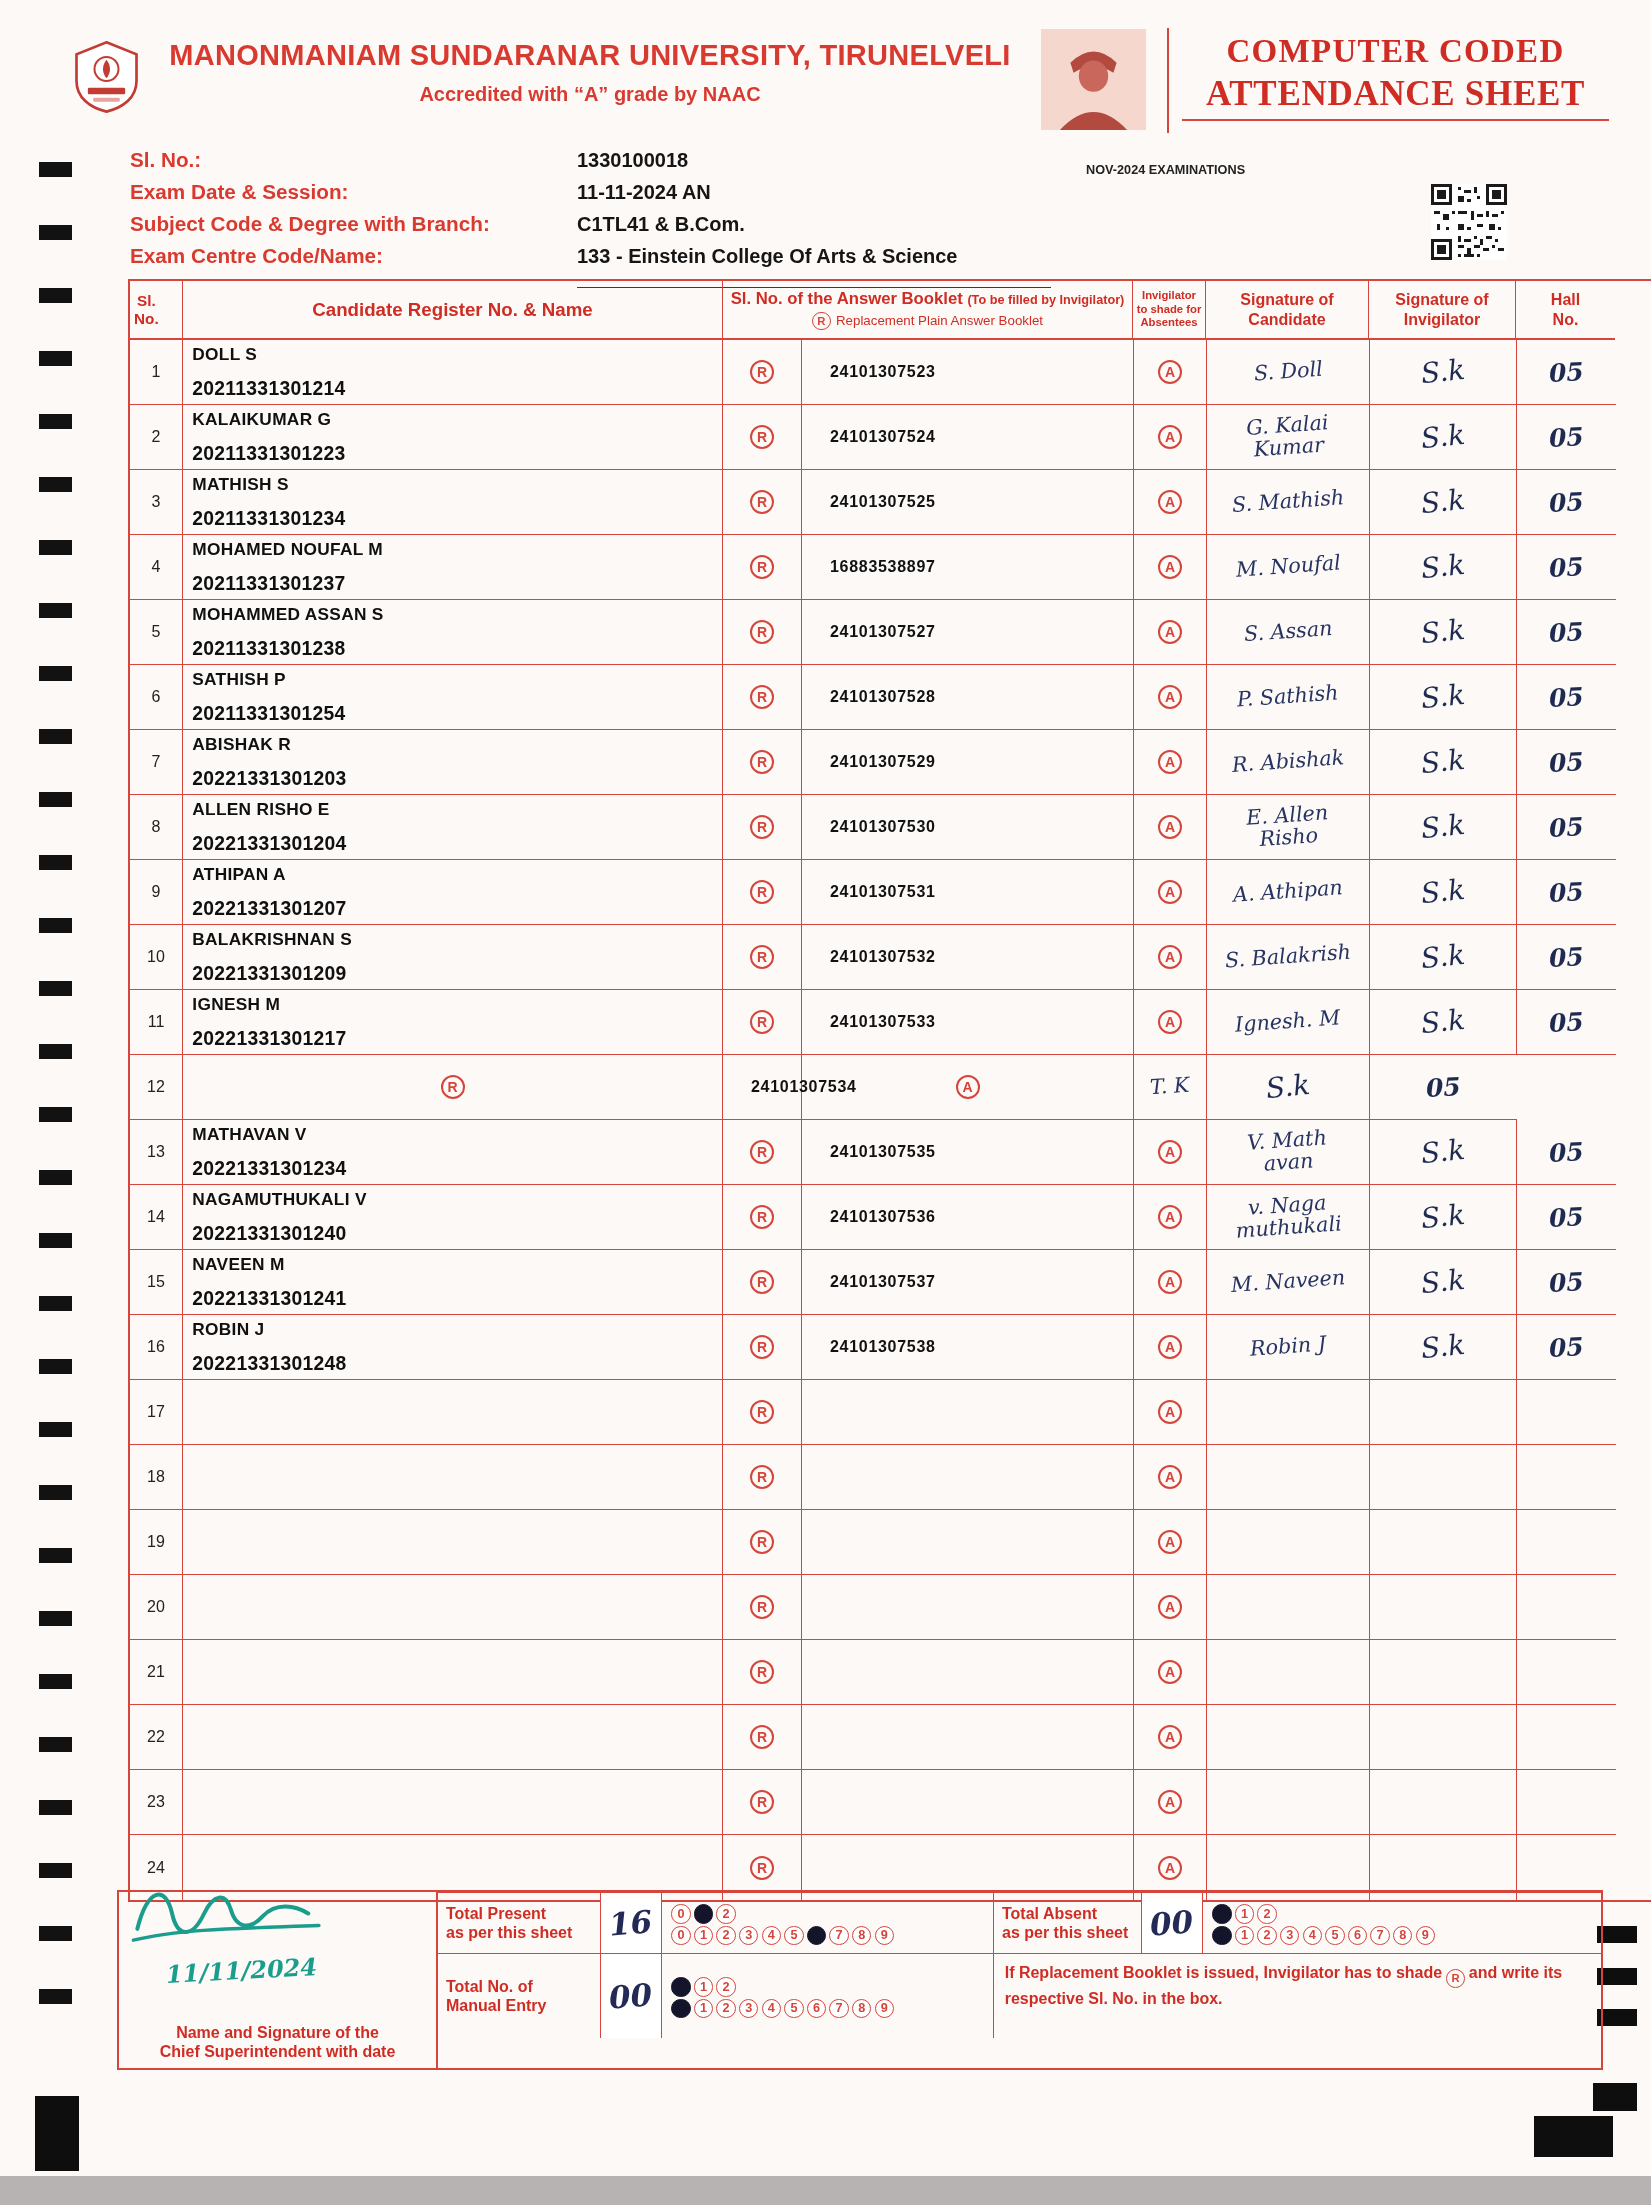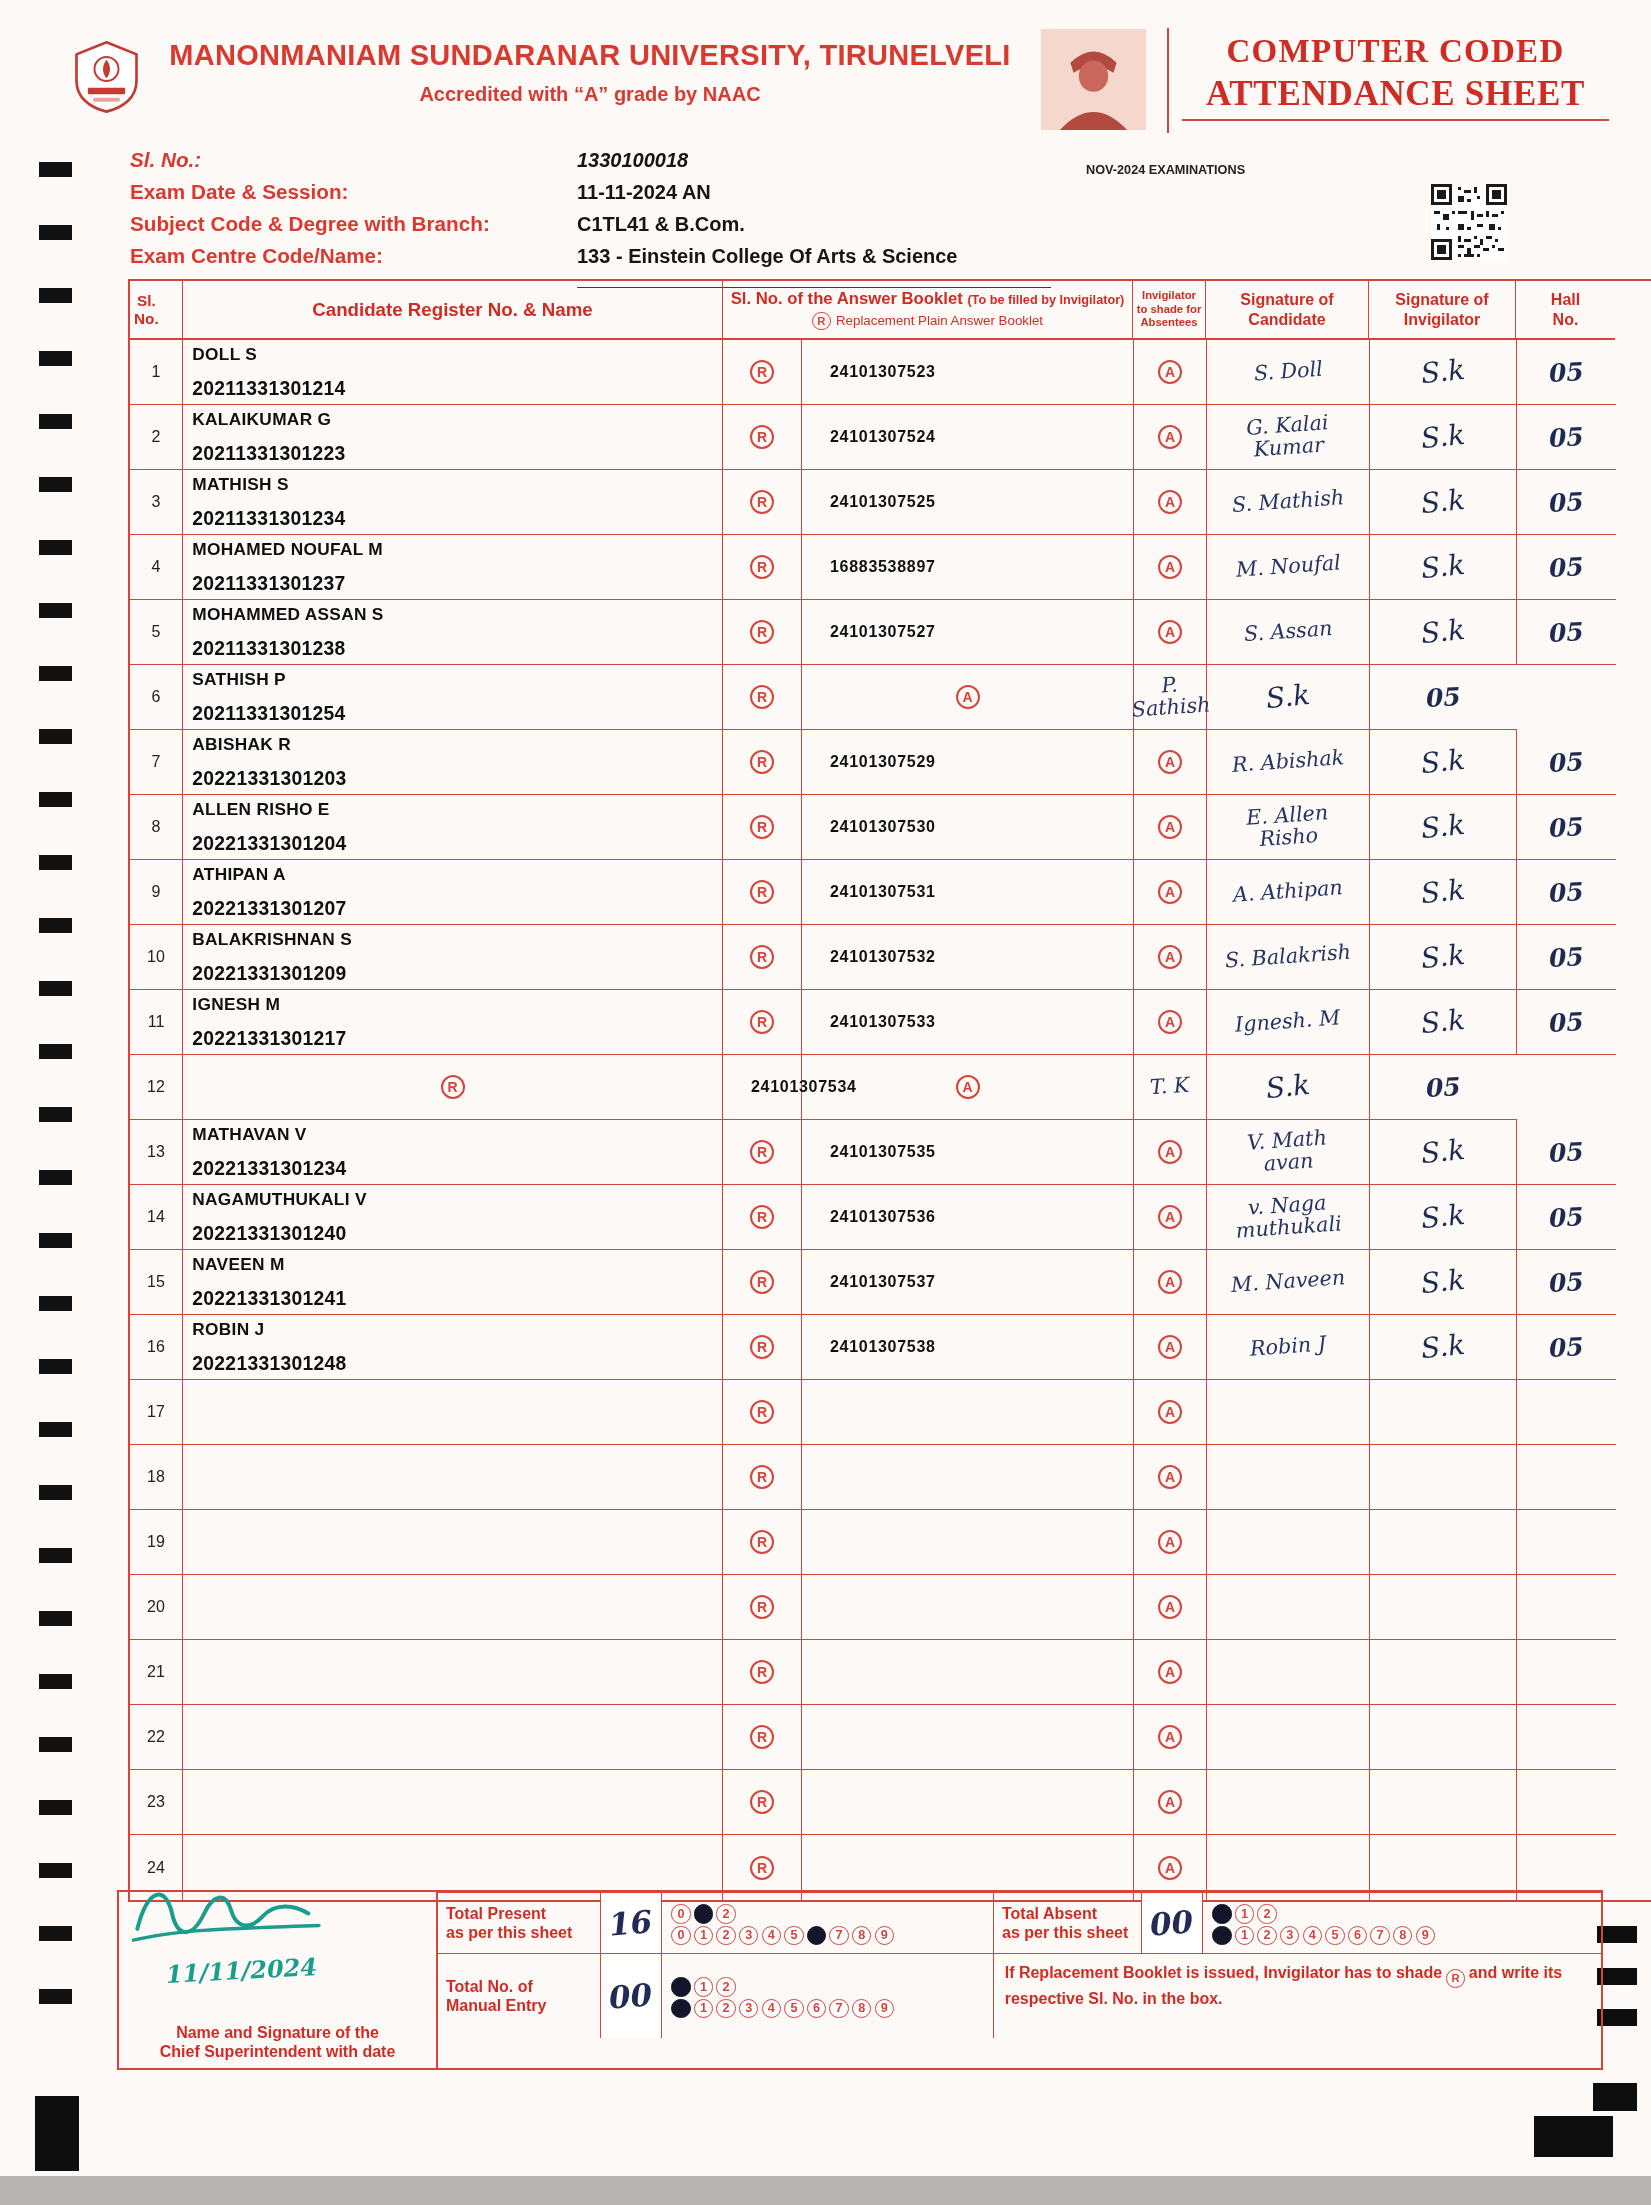--- a/index.html
+++ b/index.html
@@ -202,21 +202,21 @@
         <rect x="17" y="21" width="2" height="1"></rect>
           <rect x="20" y="20" width="1" height="1"></rect>
           <rect x="22" y="21" width="2" height="1"></rect>
         <rect x="9" y="23" width="1" height="1"></rect>
           <rect x="11" y="23" width="3" height="1"></rect>
           <rect x="15" y="23" width="1" height="1"></rect>
       </g>
     </svg>
   </div>
 
-  <div class="meta-row" style="top:148px;font-style:italic;">
+  <div class="meta-row" style="top:148px;">
     <span class="lbl">Sl. No.:</span>
     <span class="val">1330100018</span>
   </div>
   <div class="meta-row" style="top:180px;">
     <span class="lbl">Exam Date &amp; Session:</span>
     <span class="val">11-11-2024 AN</span>
   </div>
   <div class="meta-row" style="top:212px;">
     <span class="lbl">Subject Code &amp; Degree with Branch:</span>
     <span class="val">C1TL41 &amp; B.Com.</span>
@@ -396,20 +396,23 @@
   <div class="trow">
     <div class="c-sl">
       <span>6</span>
     </div>
     <div class="c-name">
       <span class="cand-name">SATHISH P</span>
       <span class="cand-reg">20211331301254</span>
     </div>
     <div class="c-r">
       <span class="circ">R</span>
+    </div>
+    <div class="c-booklet">
+      <span>24101307528</span>
     </div>
     <div class="c-a">
       <span class="circ">A</span>
     </div>
     <div class="c-sig">
       <span class="sig pre">P. Sathish</span>
     </div>
     <div class="c-sig">
       <span class="sig sig-inv">S.k</span>
     </div>

